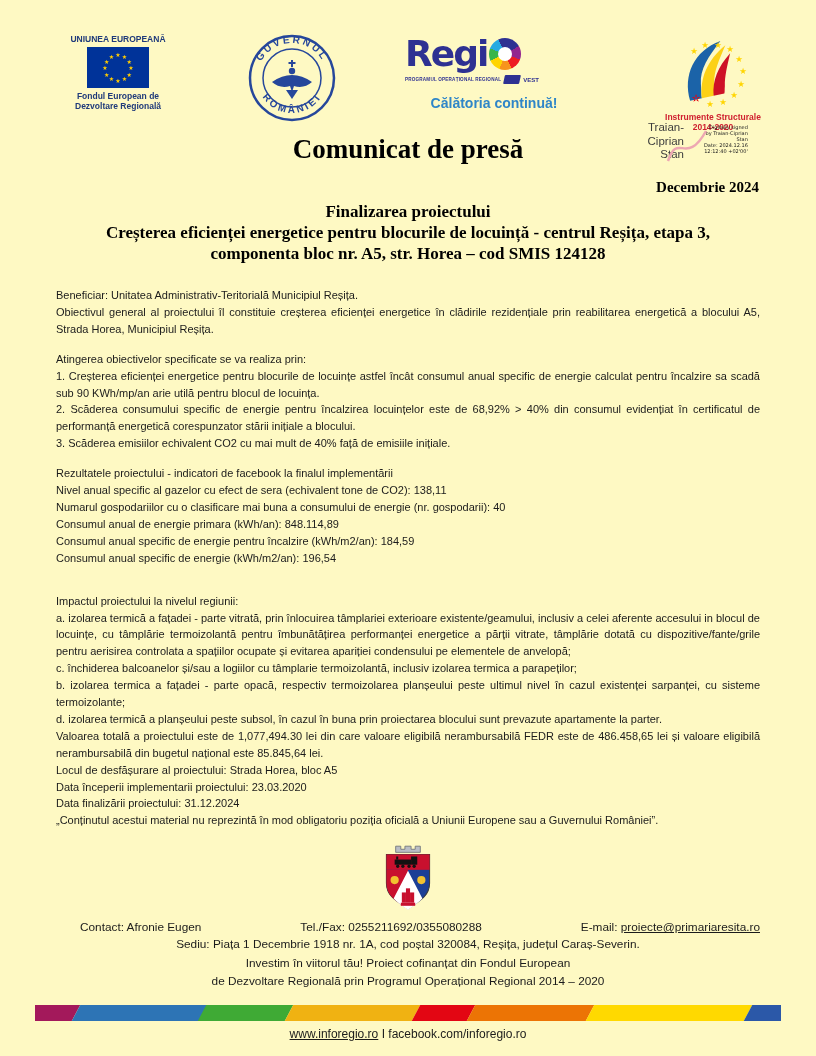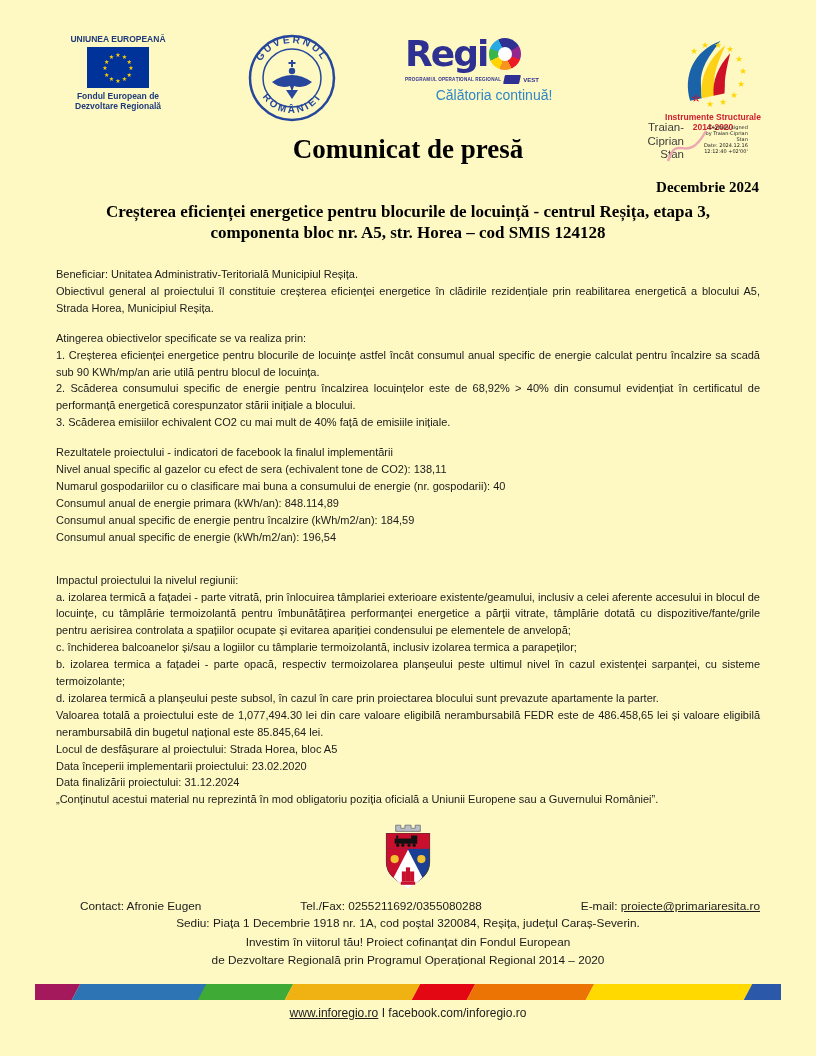--- a/index.html
+++ b/index.html
@@ -18,21 +18,21 @@
   .regio-word .wm{font-family:"DejaVu Sans",sans-serif;font-weight:bold;font-size:36px;
                   letter-spacing:-2px;color:#2e3192;line-height:36px;}
   .donut{width:32px;height:32px;border-radius:50%;margin-left:2px;position:relative;
     background:conic-gradient(from 15deg,#2e3192 0 45deg,#93268f 45deg 95deg,#ed1c24 95deg 140deg,
       #f7941d 140deg 185deg,#ffd400 185deg 230deg,#39b54a 230deg 275deg,#27aae1 275deg 320deg,#2e3192 320deg 360deg);}
   .donut::after{content:"";position:absolute;inset:9px;background:#fff;border-radius:50%;}
   .regio-sub{display:flex;align-items:center;gap:3px;margin-top:1px;}
   .regio-sub .prog{font-size:4.6px;font-weight:bold;color:#2e3192;letter-spacing:.2px;white-space:nowrap;}
   .regio-sub .blob{width:16px;height:9px;background:#2e3192;border-radius:1px;transform:skewX(-12deg);}
   .regio-sub .vest{font-size:6px;font-weight:bold;color:#2e3192;}
-  .tagline{font-size:14px;font-weight:normal;color:#2f86c8;margin-top:3px;text-align:center;}
+  .tagline{font-size:14px;font-weight:bold;color:#2f86c8;margin-top:11px;text-align:center;}
   .instr{width:126px;text-align:center;}
   
   .sig{position:absolute;top:121px;right:30px;width:160px;display:flex;gap:20px;text-align:right;}
   .sig-names{font-size:11.5px;color:#3d3d3d;line-height:13.5px;width:58px;}
   .sig-details{font-family:"DejaVu Sans",sans-serif;font-size:5px;color:#222;line-height:6px;padding-top:3px;}
   .sig svg.flourish{position:absolute;left:36px;top:4px;pointer-events:none;}
   
   .h-title{font-family:"Liberation Serif",serif;font-weight:bold;font-size:27px;
            text-align:center;margin-top:4px;line-height:34px;color:#000;}
   .h-date{font-family:"Liberation Serif",serif;font-weight:bold;font-size:15px;
@@ -164,20 +164,21 @@
         <div>by Traian-Ciprian</div>
         <div>Stan</div>
         <div>Date: 2024.12.16</div>
         <div>12:12:40 +02'00'</div>
       </div>
   </div>
 
   <div class="h-title">Comunicat de presă</div>
   <div class="h-date">Decembrie 2024</div>
   <div class="h-sub">
+    <div>Finalizarea proiectului</div>
     <div>Creșterea eficienței energetice pentru blocurile de locuință - centrul Reșița, etapa 3,</div>
     <div>componenta bloc nr. A5, str. Horea – cod SMIS 124128</div>
   </div>
 
   <div class="bodycopy">
 
   <p>Beneficiar: Unitatea Administrativ-Teritorială Municipiul Reșița.</p>
       <p>Obiectivul general al proiectului îl constituie creșterea eficienței energetice în clădirile rezidențiale prin reabilitarea energetică a blocului A5, Strada Horea, Municipiul Reșița.</p>
       <p class="gap">Atingerea obiectivelor specificate se va realiza prin:</p>
       <p>1. Creșterea eficienței energetice pentru blocurile de locuințe astfel încât consumul anual specific de energie calculat pentru încalzire sa scadă sub 90 KWh/mp/an arie utilă pentru blocul de locuința.</p>
@@ -186,24 +187,24 @@
       <p class="gap">Rezultatele proiectului - indicatori de facebook la finalul implementării</p>
       <p>Nivel anual specific al gazelor cu efect de sera (echivalent tone de CO2): 138,11</p>
       <p>Numarul gospodariilor cu o clasificare mai buna a consumului de energie (nr. gospodarii): 40</p>
       <p>Consumul anual de energie primara (kWh/an): 848.114,89</p>
       <p>Consumul anual specific de energie pentru încalzire (kWh/m2/an): 184,59</p>
       <p>Consumul anual specific de energie (kWh/m2/an): 196,54</p>
       <p class="gap2">Impactul proiectului la nivelul regiunii:</p>
       <p>a. izolarea termică a fațadei - parte vitrată, prin înlocuirea tâmplariei exterioare existente/geamului, inclusiv a celei aferente accesului in blocul de locuințe, cu tâmplărie termoizolantă pentru îmbunătățirea performanței energetice a părții vitrate, tâmplărie dotată cu dispozitive/fante/grile pentru aerisirea controlata a spațiilor ocupate și evitarea apariției condensului pe elementele de anvelopă;</p>
       <p>c. închiderea balcoanelor și/sau a logiilor cu tâmplarie termoizolantă, inclusiv izolarea termica a parapeților;</p>
       <p>b. izolarea termica a fațadei - parte opacă, respectiv termoizolarea planșeului peste ultimul nivel în cazul existenței sarpanței, cu sisteme termoizolante;</p>
-      <p>d. izolarea termică a planșeului peste subsol, în cazul în care prin proiectarea blocului sunt prevazute apartamente la parter.</p>
+      <p>d. izolarea termică a planșeului peste subsol, în cazul în buna prin proiectarea blocului sunt prevazute apartamente la parter.</p>
       <p>Valoarea totală a proiectului este de 1,077,494.30 lei din care valoare eligibilă nerambursabilă FEDR este de 486.458,65 lei și valoare eligibilă nerambursabilă din bugetul național este 85.845,64 lei.</p>
       <p>Locul de desfășurare al proiectului: Strada Horea, bloc A5</p>
-      <p>Data începerii implementarii  proiectului: 23.02.2020</p>
+      <p>Data începerii implementarii  proiectului: 23.03.2020</p>
       <p>Data finalizării proiectului: 31.12.2024</p>
       <p>„Conținutul acestui material nu reprezintă în mod obligatoriu poziția oficială a Uniunii Europene sau a Guvernului României”.</p>
     </div>
 
   <svg class="coat" width="52" height="74" viewBox="0 0 50 72">
     <path d="M13,13 h24 v-6 h-5 v3 h-4 v-3 h-6 v3 h-4 v-3 h-5 z" fill="#b9bdc4" stroke="#6b7076" stroke-width="0.8"></path>
     <path d="M4,15 h42 v28 c0,12 -9,17 -21,25 c-12,-8 -21,-13 -21,-25 z" fill="#1c3f96" stroke="#3a3a3a" stroke-width="1"></path>
     <path d="M4,30 v13 c0,12 9,17 21,25 V30 Z" fill="#c8102e"></path>
     <rect x="4" y="15" width="42" height="15" fill="#c8102e"></rect>
     <g fill="#111">

